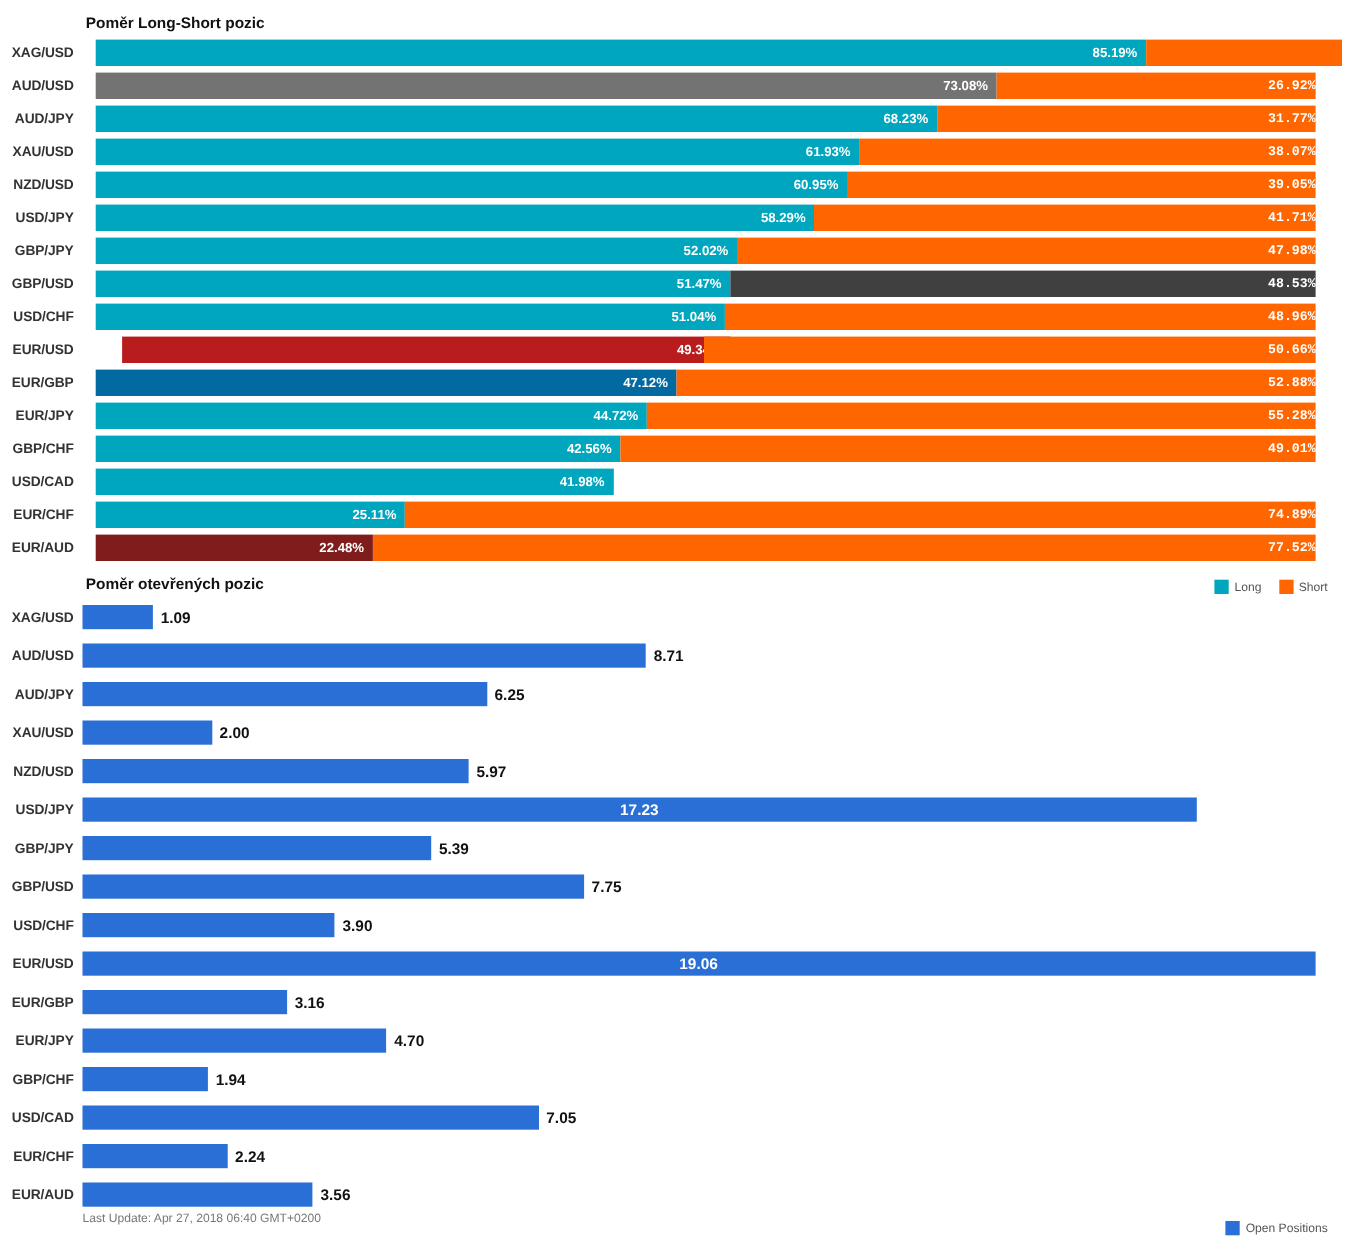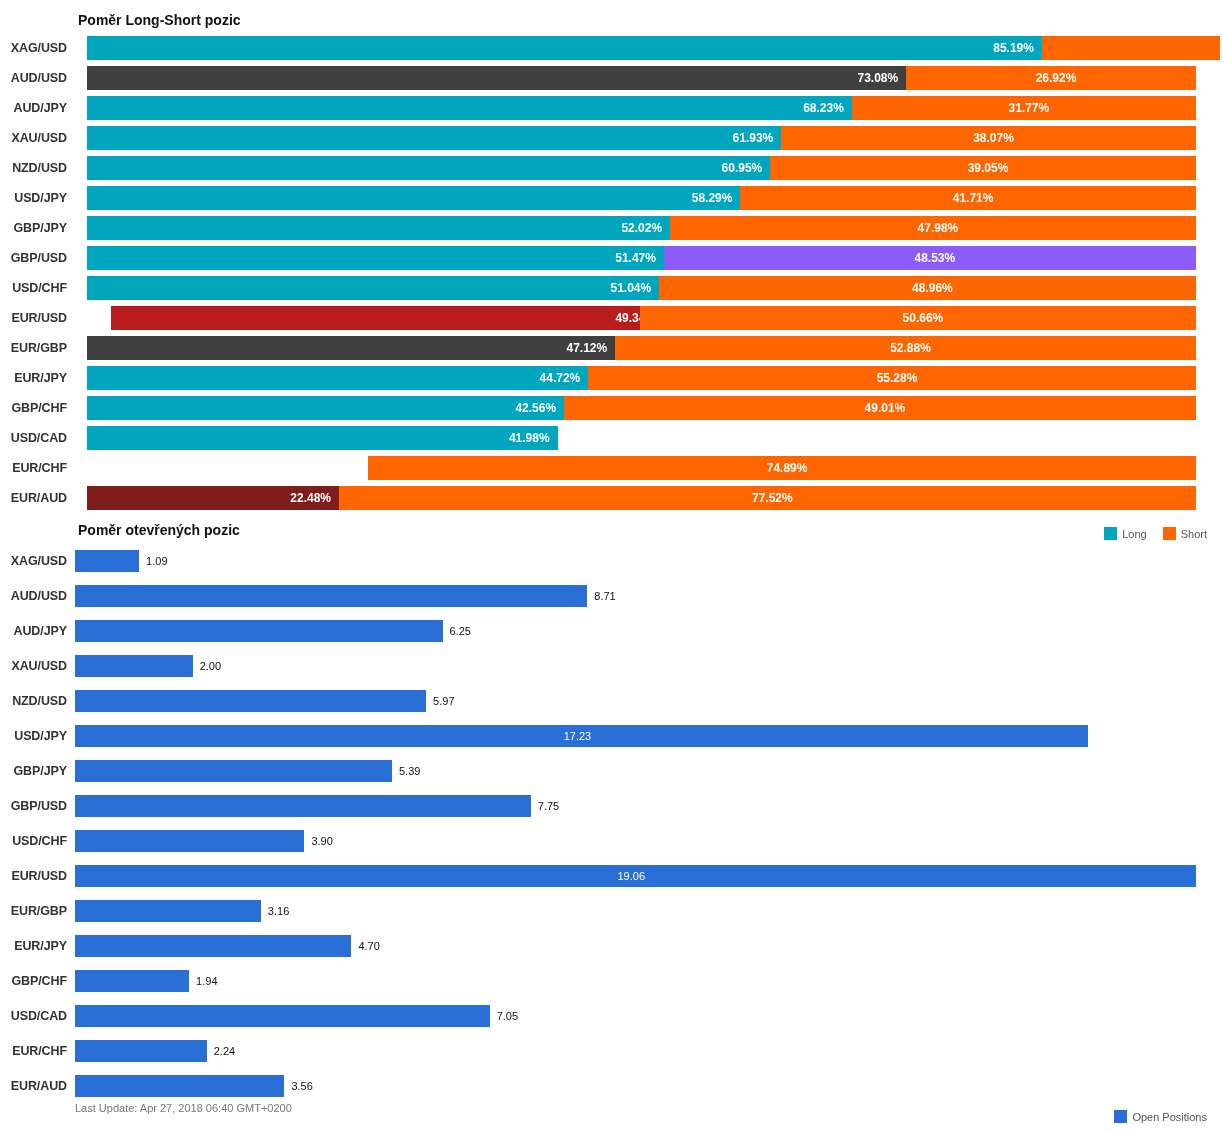--- a/index.html
+++ b/index.html
@@ -70,22 +70,23 @@
     box-sizing: border-box;
   }
   .ls-long {
     left: 12px;
     background: #00a6bd;
     justify-content: flex-end;
     padding-right: 8px;
   }
   .ls-short {
     background: #ff6600;
-    justify-content: center;
+    justify-content: flex-end;
     padding-left: 10px;
+    font-family: Liberation Mono, monospace;
   }
   .ls-val {
     font-size: 12px;
     font-weight: bold;
     color: #ffffff;
     white-space: nowrap;
   }
 
   
   #ls-legend {
@@ -118,22 +119,22 @@
     margin-right: 27px;
     display: flex;
     align-items: center;
   }
   .op-bar {
     height: 22px;
     background: #2a6fd6;
     flex: 0 0 auto;
   }
   .op-val {
-    font-size: 11px;
-    font-weight: normal;
+    font-size: 14px;
+    font-weight: bold;
     color: #111111;
     margin-left: 7px;
     white-space: nowrap;
   }
   .op-val.inside {
     position: absolute;
     color: #ffffff;
     margin-left: 0;
   }
 
@@ -167,21 +168,21 @@
       <div class="ls-track">
         <div class="ls-long" style="background: rgb(0, 166, 189); width: 85.19%;">
           <span class="ls-val">85.19%</span>
         </div>
         <div class="ls-short" style="background: rgb(255, 102, 0); left: 86.24%; width: 15.86%;"></div>
       </div>
     </div>
     <div class="row ls-row">
       <div class="row-label">AUD/USD</div>
       <div class="ls-track">
-        <div class="ls-long" style="background: #404040; width: 73.08%;">
+        <div class="ls-long" style="background: #737373; width: 73.08%;">
           <span class="ls-val">73.08%</span>
         </div>
         <div class="ls-short" style="background: rgb(255, 102, 0); left: 74.13%; width: 25.87%;">
           <span class="ls-val">26.92%</span>
         </div>
       </div>
     </div>
     <div class="row ls-row">
       <div class="row-label">AUD/JPY</div>
       <div class="ls-track">
@@ -236,21 +237,21 @@
           <span class="ls-val">47.98%</span>
         </div>
       </div>
     </div>
     <div class="row ls-row">
       <div class="row-label">GBP/USD</div>
       <div class="ls-track">
         <div class="ls-long" style="background: rgb(0, 166, 189); width: 51.47%;">
           <span class="ls-val">51.47%</span>
         </div>
-        <div class="ls-short" style="background: #8b5cf6; left: 52.52%; width: 47.48%;">
+        <div class="ls-short" style="background: #404040; left: 52.52%; width: 47.48%;">
           <span class="ls-val">48.53%</span>
         </div>
       </div>
     </div>
     <div class="row ls-row">
       <div class="row-label">USD/CHF</div>
       <div class="ls-track">
         <div class="ls-long" style="background: rgb(0, 166, 189); width: 51.04%;">
           <span class="ls-val">51.04%</span>
         </div>
@@ -266,21 +267,21 @@
           <span class="ls-val">49.34%</span>
         </div>
         <div class="ls-short" style="background: rgb(255, 102, 0); left: 50.39%; width: 49.61%;">
           <span class="ls-val">50.66%</span>
         </div>
       </div>
     </div>
     <div class="row ls-row">
       <div class="row-label">EUR/GBP</div>
       <div class="ls-track">
-        <div class="ls-long" style="background: #404040; width: 47.12%;">
+        <div class="ls-long" style="background: #0369a1; width: 47.12%;">
           <span class="ls-val">47.12%</span>
         </div>
         <div class="ls-short" style="background: rgb(255, 102, 0); left: 48.17%; width: 51.83%;">
           <span class="ls-val">52.88%</span>
         </div>
       </div>
     </div>
     <div class="row ls-row">
       <div class="row-label">EUR/JPY</div>
       <div class="ls-track">
@@ -307,20 +308,23 @@
       <div class="row-label">USD/CAD</div>
       <div class="ls-track">
         <div class="ls-long" style="background: rgb(0, 166, 189); width: 41.98%;">
           <span class="ls-val">41.98%</span>
         </div>
       </div>
     </div>
     <div class="row ls-row">
       <div class="row-label">EUR/CHF</div>
       <div class="ls-track">
+        <div class="ls-long" style="background: rgb(0, 166, 189); width: 25.11%;">
+          <span class="ls-val">25.11%</span>
+        </div>
         <div class="ls-short" style="background: rgb(255, 102, 0); left: 26.16%; width: 73.84%;">
           <span class="ls-val">74.89%</span>
         </div>
       </div>
     </div>
     <div class="row ls-row">
       <div class="row-label">EUR/AUD</div>
       <div class="ls-track">
         <div class="ls-long" style="background: #7f1d1d; width: 22.48%;">
           <span class="ls-val">22.48%</span>

